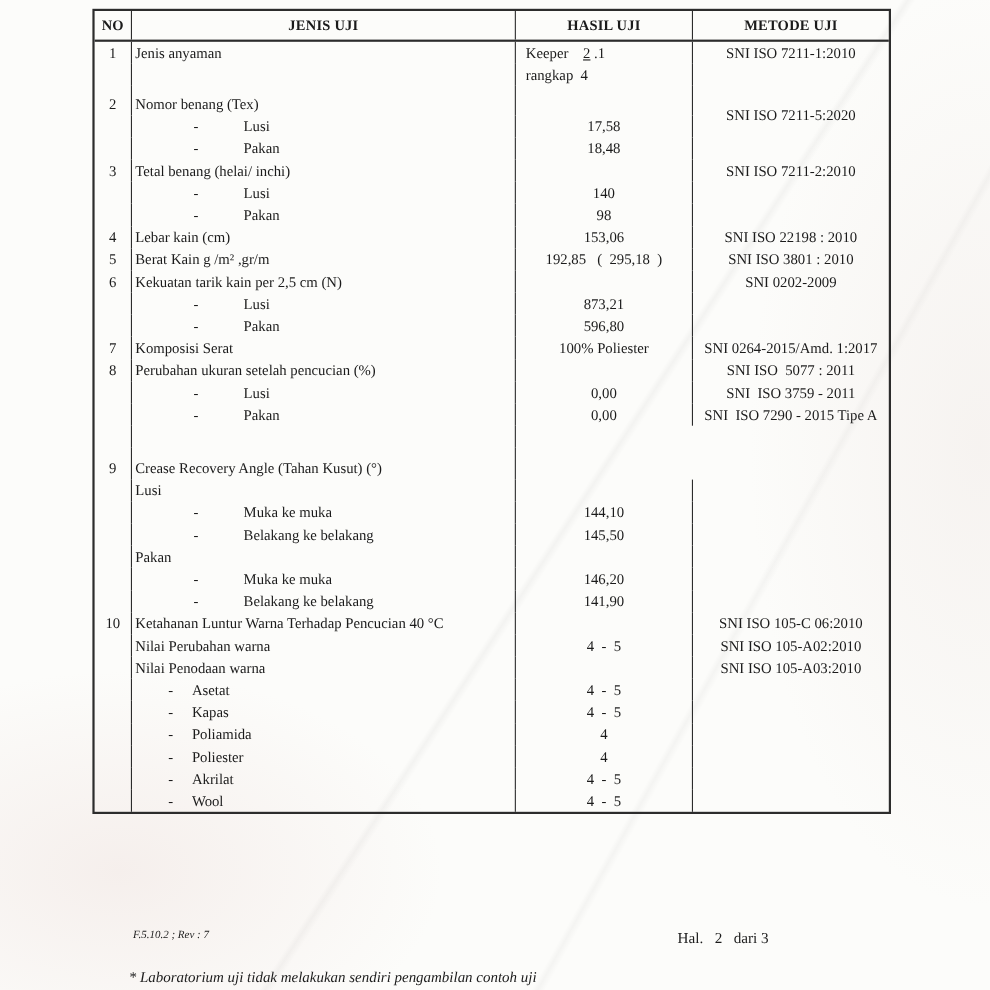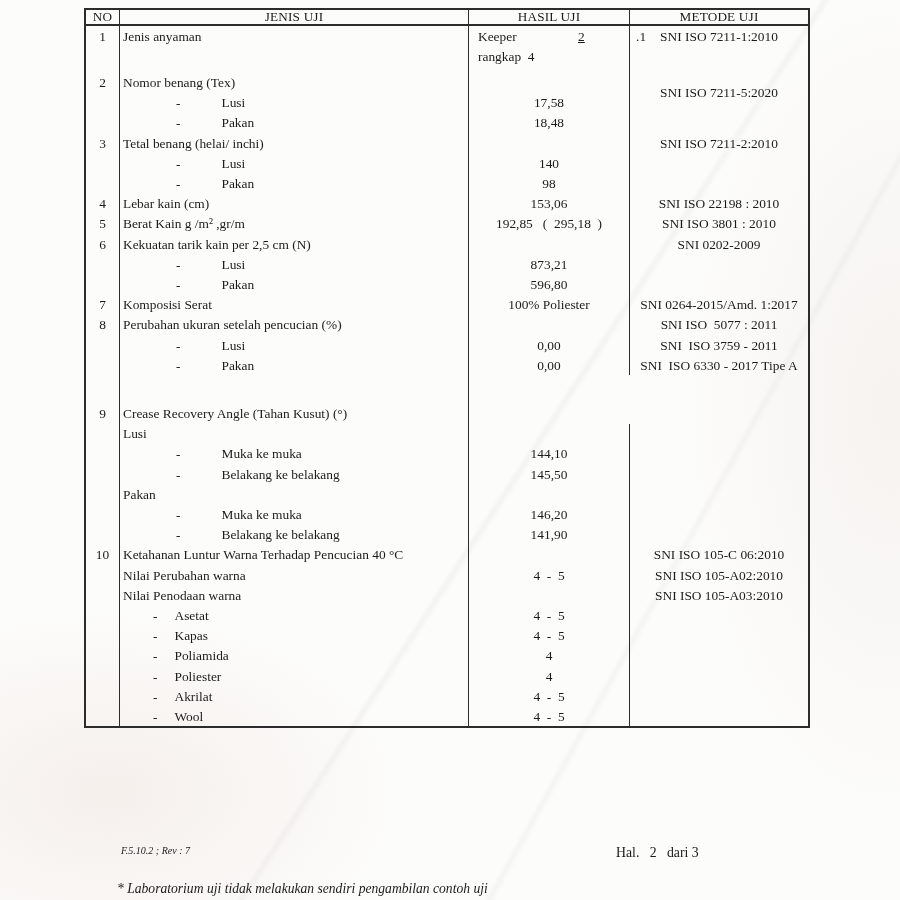--- a/index.html
+++ b/index.html
@@ -23,41 +23,41 @@
     position:absolute;left:84px;top:8px;width:722px;
     border:2px solid #2c2c2c;
   }
   .thead{
     display:grid;grid-template-columns:34px 349px 161px 1fr;
     border-bottom:2.4px solid #2c2c2c;
   }
   .thead>div{
     border-right:1.6px solid #2c2c2c;
     display:flex;align-items:center;justify-content:center;
-    height:14px;font-size:13.2px;letter-spacing:.2px;
+    height:26px;font-size:13.2px;letter-spacing:.2px;font-weight:bold;
   }
   .thead>div:last-child{border-right:none}
 
   .line{display:grid;grid-template-columns:34px 349px 161px 1fr;height:20.2px;}
   .line>div{
     border-right:1.6px solid #2c2c2c;
     display:flex;align-items:flex-end;
     padding-bottom:2.5px;
     font-size:13.4px;line-height:14px;
     white-space:pre;overflow:visible;
   }
   .line>div:last-child{border-right:none}
   .cell-no{justify-content:center;}
   .cell-jenis{padding-left:3px;}
   .cell-jenis .dash-sub{margin-left:53px;}
   .cell-jenis .lbl-sub{margin-left:41px;}
   .cell-jenis .dash-sub2{margin-left:30px;}
   .cell-jenis .lbl-sub2{margin-left:17px;}
   .cell-hasil{justify-content:center;}
-  .cell-hasil.hasil-left{justify-content:flex-start;padding-left:9px;gap:48px;}
+  .cell-hasil.hasil-left{justify-content:flex-start;padding-left:9px;}
   .cell-hasil .u{text-decoration:underline;}
   .cell-metode{justify-content:center;font-size:13.1px;}
   .cell-metode .offset-down{position:relative;top:10px;}
 
   .doc-code{position:absolute;left:121px;top:845px;font-size:10px;font-style:italic;white-space:pre;}
   .page-label{position:absolute;left:616px;top:845px;font-size:13.8px;white-space:pre;}
   .footnote{position:absolute;left:117px;top:881px;font-size:13.6px;font-style:italic;font-weight:normal;white-space:pre;}
 </style>
 </head>
 <body>
@@ -165,21 +165,21 @@
       <div class="line">
         <div class="cell-no"></div>
         <div class="cell-jenis"><span class="dash-sub">-</span><span class="lbl-sub">Lusi</span></div>
         <div class="cell-hasil"><span>0,00</span></div>
         <div class="cell-metode"><span>SNI  ISO 3759 - 2011</span></div>
       </div>
       <div class="line">
         <div class="cell-no"></div>
         <div class="cell-jenis"><span class="dash-sub">-</span><span class="lbl-sub">Pakan</span></div>
         <div class="cell-hasil"><span>0,00</span></div>
-        <div class="cell-metode"><span>SNI  ISO 6330 - 2017 Tipe A</span></div>
+        <div class="cell-metode"><span>SNI  ISO 7290 - 2015 Tipe A</span></div>
       </div>
       <div class="line">
         <div class="cell-no"></div>
         <div class="cell-jenis"></div>
         <div class="cell-hasil"></div>
       </div>
       <div class="line" style="height: 28.2px;">
         <div class="cell-no"><span>9</span></div>
         <div class="cell-jenis"><span>Crease Recovery Angle (Tahan Kusut) (°)</span></div>
         <div class="cell-hasil"></div>

